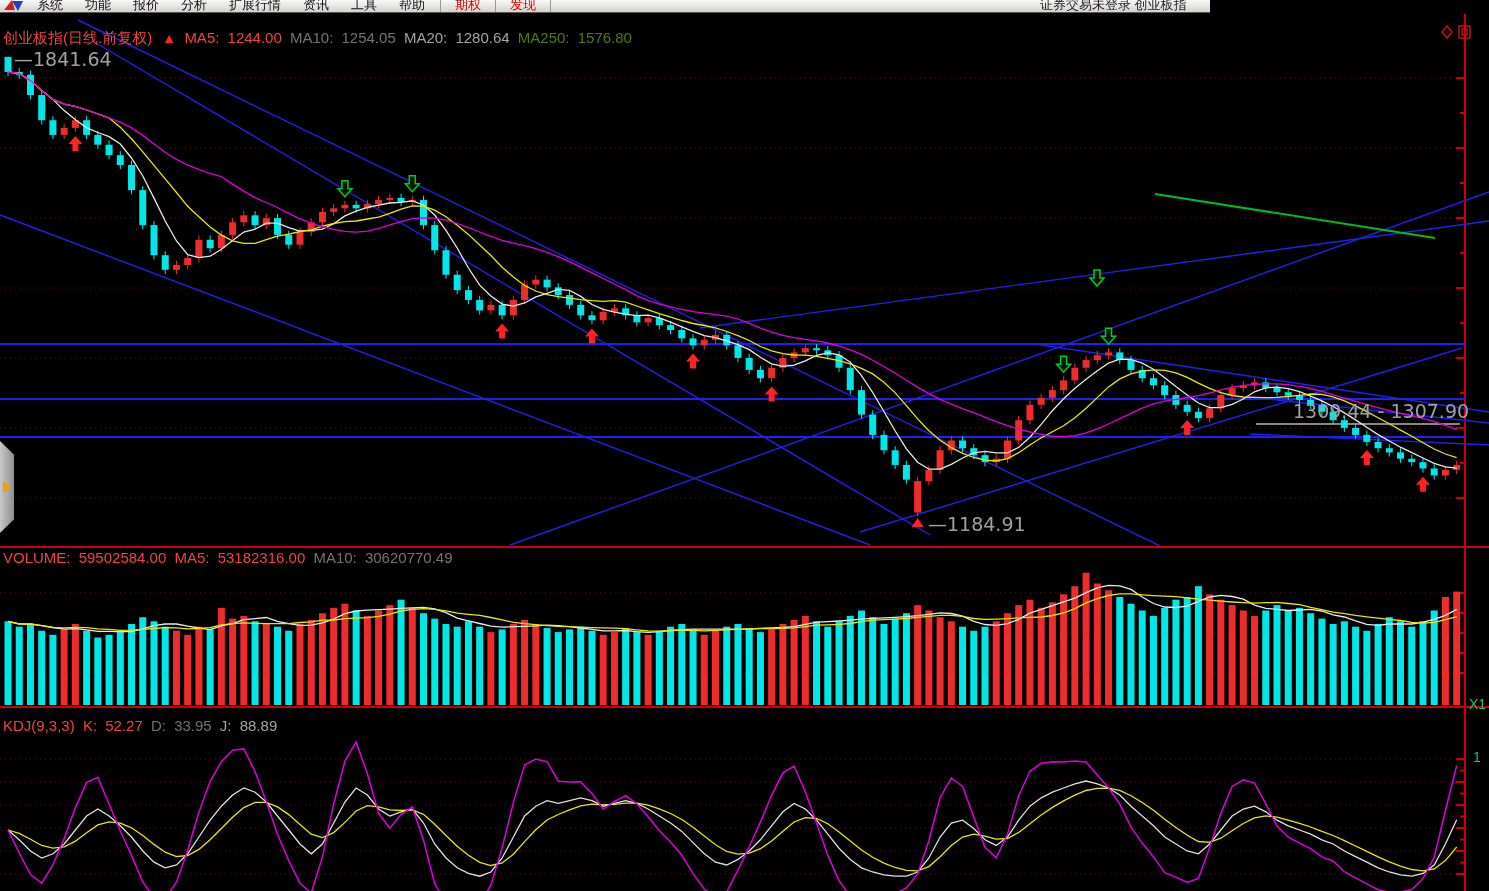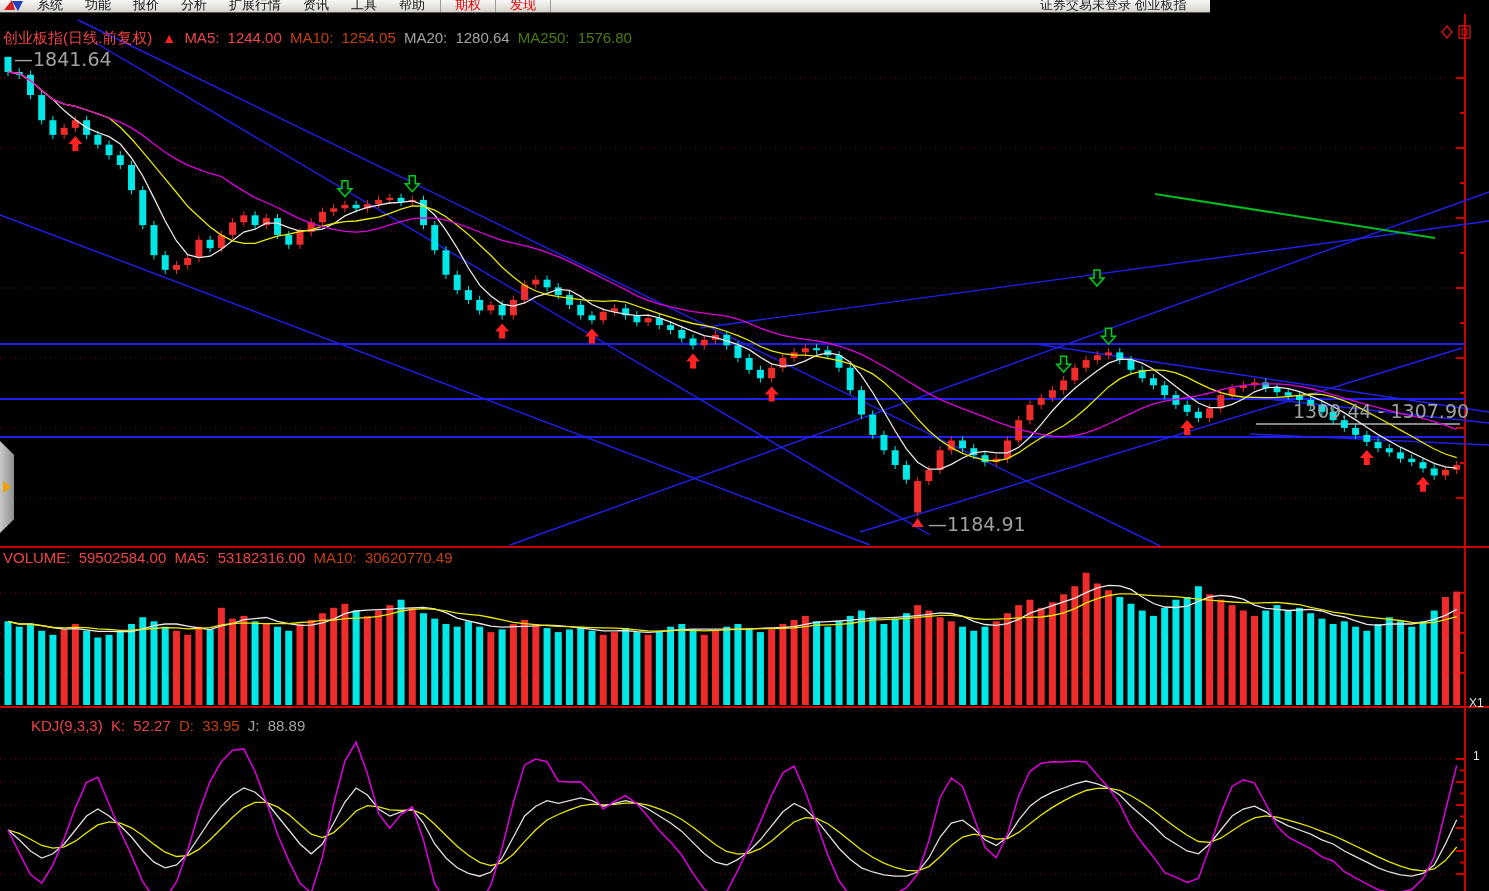--- a/index.html
+++ b/index.html
@@ -25,36 +25,36 @@
   
   .svgpanel { position:absolute; left:0; display:block; }
   #svg-main { top:14px; }
   #svg-vol  { top:546px; }
   #svg-kdj  { top:708px; }
   .panel-header {
     position:absolute; font-size:15px; white-space:nowrap; z-index:10;
     letter-spacing:0px; color:#ddd;
   }
   .panel-header span { margin-right:4px; }
-  .tw { color:#ef4444; } .ty { color:#c2410c; } .tm { color:#a3a3a3; }
+  .tw { color:#ef4444; } .ty { color:#737373; } .tm { color:#a3a3a3; }
   .tg { color:#4d7c0f;text-align:right; }
   .arrow-up-glyph { color:#ff2222; font-size:14px; margin:0 2px; }
   .corner-icons { position:absolute; top:24px; left:1437px; z-index:12; display:flex; }
   .corner-icons svg { display:block; margin-left:3px; }
   
   .side-tab {
     position:absolute; left:0; top:441px; width:14px; height:92px; z-index:15;
     background:linear-gradient(90deg,#c8c8c8,#8f8f8f);
     clip-path:polygon(0 0,100% 15%,100% 85%,0 100%);
   }
   .side-tab .tri {
     position:absolute; left:3px; top:40px; width:0; height:0;
     border-left:8px solid #f0a000; border-top:6px solid transparent; border-bottom:6px solid transparent;
   }
-  .right-label { position:absolute; color:#e5e5e5; font-size:12px; z-index:11; }
+  .right-label { position:absolute; color:#22c55e; font-size:14px; z-index:11; }
 </style>
 </head>
 <body>
 
 <div class="menubar">
   <div class="menubar-inner">
     <span class="mlogo">
       <svg width="24" height="16">
           <path d="M2,12 L10,2 L13,12 Z" fill="#d02020"></path>
           <path d="M10,3 L21,3 L16,13 Z" fill="#2040c0"></path>
@@ -597,21 +597,21 @@
     <line x1="1460" y1="62.5" x2="1465" y2="62.5" stroke="#cc0000" stroke-width="2"></line>
     <line x1="1460" y1="85.5" x2="1465" y2="85.5" stroke="#cc0000" stroke-width="2"></line>
     <line x1="1460" y1="108.5" x2="1465" y2="108.5" stroke="#cc0000" stroke-width="2"></line>
     <line x1="1460" y1="131.5" x2="1465" y2="131.5" stroke="#cc0000" stroke-width="2"></line>
     <line x1="1460" y1="154.5" x2="1465" y2="154.5" stroke="#cc0000" stroke-width="2"></line>
     <path d="M8.0,122.0L19.2,125.3L30.5,131.2L41.7,137.5L52.9,140.2L64.2,138.8L75.4,133.2L86.6,124.8L97.8,116.9L109.1,113.9L120.3,115.2L131.5,119.8L142.8,127.5L154.0,136.4L165.2,144.2L176.5,148.5L187.7,147.6L198.9,141.4L210.1,131.7L221.4,120.5L232.6,109.3L243.8,99.6L255.1,94.4L266.3,94.3L277.5,98.9L288.8,106.6L300.0,116.4L311.2,126.2L322.4,129.5L333.7,124.6L344.9,114.4L356.1,103.0L367.4,97.6L378.6,98.8L389.8,101.8L401.1,102.5L412.3,102.0L423.5,106.3L434.7,116.2L446.0,127.5L457.2,138.3L468.4,147.3L479.7,154.3L490.9,157.5L502.1,155.0L513.4,146.3L524.6,133.6L535.8,121.8L547.0,112.0L558.3,106.5L569.5,101.9L580.7,97.8L592.0,96.1L603.2,96.8L614.4,96.3L625.6,95.1L636.9,95.2L648.1,97.1L659.3,100.8L670.6,105.5L681.8,111.5L693.0,119.2L704.3,128.1L715.5,136.8L726.7,143.5L738.0,146.1L749.2,145.1L760.4,140.7L771.6,133.0L782.9,123.3L794.1,114.0L805.3,109.7L816.6,110.5L827.8,115.7L839.0,123.9L850.3,133.1L861.5,142.0L872.7,149.3L883.9,155.1L895.2,159.5L906.4,162.4L917.6,162.9L928.9,158.6L940.1,148.7L951.3,137.5L962.6,129.1L973.8,126.2L985.0,128.1L996.2,131.2L1007.5,130.5L1018.7,124.4L1029.9,115.7L1041.2,107.0L1052.4,99.4L1063.6,92.9L1074.9,87.2L1086.1,82.5L1097.3,80.3L1108.5,80.2L1119.8,82.4L1131.0,87.7L1142.2,94.5L1153.5,102.2L1164.7,111.2L1175.9,119.4L1187.2,127.3L1198.4,133.5L1209.6,134.3L1220.8,130.2L1232.1,122.8L1243.3,115.5L1254.5,109.8L1265.8,107.8L1277.0,109.2L1288.2,112.1L1299.5,115.4L1310.7,119.0L1321.9,123.3L1333.1,127.5L1344.4,132.7L1355.6,138.0L1366.8,143.4L1378.1,148.9L1389.3,153.9L1400.5,158.2L1411.8,161.5L1423.0,162.8L1434.2,160.9L1445.4,152.6L1456.7,139.0" fill="none" stroke="#e8e800" stroke-width="1.3"></path>
     <path d="M8.0,122.0L19.2,131.8L30.5,143.0L41.7,150.0L52.9,145.8L64.2,136.0L75.4,122.0L86.6,108.0L97.8,101.0L109.1,108.0L120.3,117.8L131.5,129.0L142.8,143.0L154.0,154.2L165.2,159.8L176.5,157.0L187.7,145.8L198.9,129.0L210.1,112.2L221.4,98.2L232.6,87.0L243.8,80.0L255.1,84.2L266.3,94.0L277.5,108.0L288.8,122.0L300.0,136.0L311.2,145.8L322.4,136.0L333.7,115.0L344.9,94.0L356.1,80.0L367.4,87.0L378.6,101.0L389.8,108.0L401.1,103.8L412.3,101.0L423.5,115.0L434.7,136.0L446.0,150.0L457.2,159.8L468.4,165.4L479.7,168.2L490.9,164.0L502.1,150.0L513.4,129.0L524.6,108.0L535.8,98.2L547.0,92.6L558.3,95.4L569.5,92.6L580.7,89.8L592.0,92.6L603.2,98.2L614.4,95.4L625.6,92.6L636.9,95.4L648.1,101.0L659.3,108.0L670.6,115.0L681.8,123.4L693.0,134.6L704.3,145.8L715.5,154.2L726.7,157.0L738.0,151.4L749.2,143.0L760.4,131.8L771.6,117.8L782.9,103.8L794.1,95.4L805.3,101.0L816.6,112.2L827.8,126.2L839.0,140.2L850.3,151.4L861.5,159.8L872.7,164.0L883.9,166.8L895.2,168.2L906.4,168.2L917.6,164.0L928.9,150.0L940.1,129.0L951.3,115.0L962.6,112.2L973.8,120.6L985.0,131.8L996.2,137.4L1007.5,129.0L1018.7,112.2L1029.9,98.2L1041.2,89.8L1052.4,84.2L1063.6,80.0L1074.9,75.8L1086.1,73.0L1097.3,75.8L1108.5,80.0L1119.8,87.0L1131.0,98.2L1142.2,108.0L1153.5,117.8L1164.7,129.0L1175.9,136.0L1187.2,143.0L1198.4,145.8L1209.6,136.0L1220.8,122.0L1232.1,108.0L1243.3,101.0L1254.5,98.2L1265.8,103.8L1277.0,112.2L1288.2,117.8L1299.5,122.0L1310.7,126.2L1321.9,131.8L1333.1,136.0L1344.4,143.0L1355.6,148.6L1366.8,154.2L1378.1,159.8L1389.3,164.0L1400.5,166.8L1411.8,168.2L1423.0,165.4L1434.2,157.0L1445.4,136.0L1456.7,111.8" fill="none" stroke="#e0e0e0" stroke-width="1.3"></path>
     <path d="M8.0,122.0L19.2,144.9L30.5,166.6L41.7,175.1L52.9,156.9L64.2,130.4L75.4,99.6L86.6,74.4L97.8,69.3L109.1,96.2L120.3,123.0L131.5,147.4L142.8,173.9L154.0,189.7L165.2,191.0L176.5,174.0L187.7,142.2L198.9,104.2L210.1,73.3L221.4,53.6L232.6,42.3L243.8,40.9L255.1,63.7L266.3,93.4L277.5,126.3L288.8,152.9L300.0,175.2L311.2,185.0L322.4,149.1L333.7,95.7L344.9,53.1L356.1,34.1L367.4,65.7L378.6,105.5L389.8,120.3L401.1,106.4L412.3,99.0L423.5,132.3L434.7,175.6L446.0,195.0L457.2,202.9L468.4,201.6L479.7,196.1L490.9,177.0L502.1,140.0L513.4,94.3L524.6,56.9L535.8,51.1L547.0,53.7L558.3,73.2L569.5,74.1L580.7,73.7L592.0,85.6L603.2,101.0L614.4,93.5L625.6,87.6L636.9,95.8L648.1,108.7L659.3,122.5L670.6,134.0L681.8,147.3L693.0,165.4L704.3,181.3L715.5,189.1L726.7,184.0L738.0,161.9L749.2,138.8L760.4,114.1L771.6,87.3L782.9,64.8L794.1,58.2L805.3,83.7L816.6,115.6L827.8,147.1L839.0,172.8L850.3,188.1L861.5,195.5L872.7,193.4L883.9,190.1L895.2,185.6L906.4,179.8L917.6,166.1L928.9,132.8L940.1,89.5L951.3,70.0L962.6,78.5L973.8,109.3L985.0,139.2L996.2,149.8L1007.5,126.1L1018.7,87.8L1029.9,63.3L1041.2,55.3L1052.4,53.8L1063.6,54.1L1074.9,52.9L1086.1,54.0L1097.3,66.9L1108.5,79.7L1119.8,96.1L1131.0,119.2L1142.2,135.1L1153.5,148.9L1164.7,164.7L1175.9,169.1L1187.2,174.4L1198.4,170.5L1209.6,139.4L1220.8,105.6L1232.1,78.4L1243.3,71.9L1254.5,75.1L1265.8,95.9L1277.0,118.1L1288.2,129.2L1299.5,135.2L1310.7,140.6L1321.9,148.9L1333.1,153.0L1344.4,163.7L1355.6,169.8L1366.8,175.8L1378.1,181.7L1389.3,184.2L1400.5,184.0L1411.8,181.5L1423.0,170.6L1434.2,149.2L1445.4,102.8L1456.7,57.5" fill="none" stroke="#dd00dd" stroke-width="1.5"></path>
   </svg>
 
-<div class="panel-header" style="left:3px; top:717px;margin-left:28px;">
+<div class="panel-header" style="left:3px; top:717px;">
   <span class="tw">KDJ(9,3,3)</span>
   <span class="tw">K:</span>
   <span class="tw">52.27</span>
   <span class="ty">D:</span>
   <span class="ty">33.95</span>
   <span class="tm">J:</span>
   <span class="tm">88.89</span>
 </div>
 
 <div class="right-label" style="left:1473px; top:749px;">1</div>

